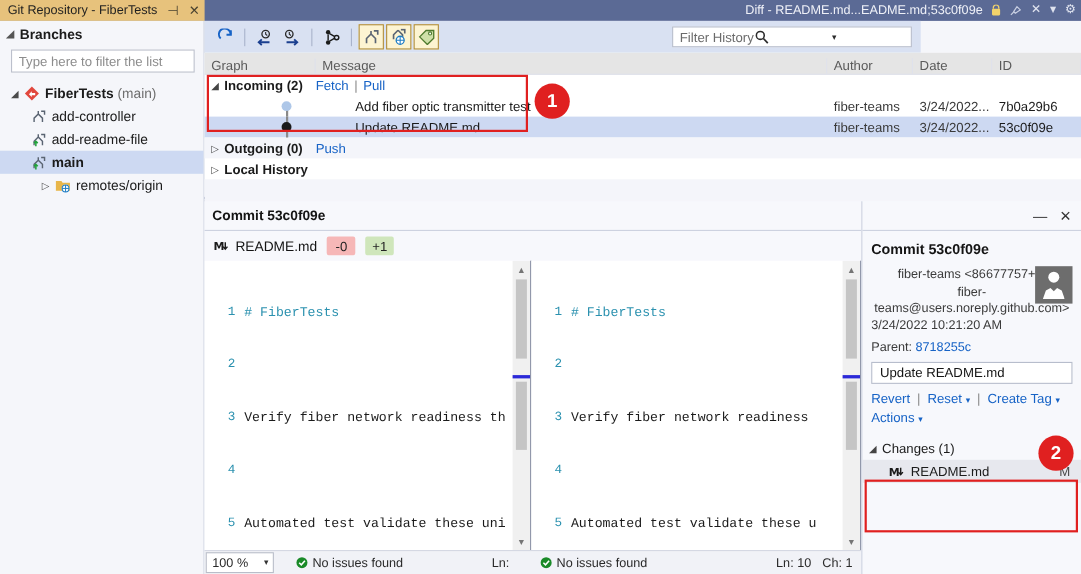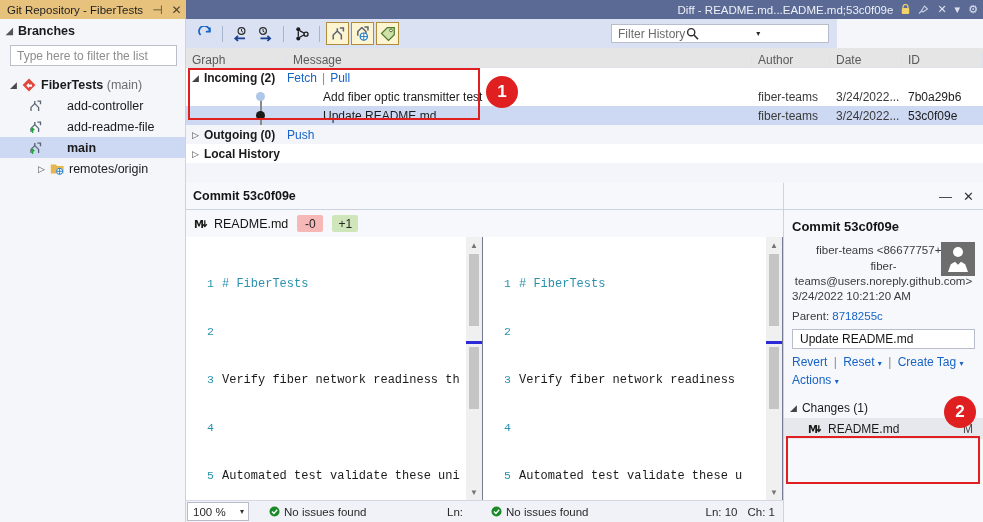--- a/index.html
+++ b/index.html
@@ -27,21 +27,21 @@
   .tw{display:inline-block;width:12px;font-size:9px;color:#555;}
   .filterbox{margin:2px 8px 0 10px;height:21px;background:#fff;border:1px solid #bcc0cc;box-sizing:border-box;display:flex;align-items:center;padding-left:6px;}
   .filterbox span{color:#8d8d8d;font-size:12px;}
   .tree{margin-top:8px;}
   .trow{display:flex;align-items:center;height:21px;padding-left:10px;font-size:12.5px;color:#1b1b1b;white-space:nowrap;}
   .trow.sel{background:#cdd9f2;font-weight:bold;}
   .trow .exp{width:12px;font-size:9px;color:#4a4a4a;flex:0 0 12px;}
   .trow .icn{width:19px;flex:0 0 19px;display:flex;align-items:center;}
   .trow .lbl .dim{color:#6e6e6e;font-weight:normal;}
   .ind1{padding-left:10px;}
-  .ind2{padding-left:28px;gap:20px;}
+  .ind2{padding-left:28px;}
   .ind3{padding-left:38px;}
 
   
   .histtool{position:absolute;left:186px;top:19px;width:651px;height:29px;background:#d9e1f2;box-sizing:border-box;display:flex;align-items:center;}
   .tbtn2{width:23px;height:23px;margin:0 1px;display:flex;align-items:center;justify-content:center;cursor:pointer;box-sizing:border-box;}
   .tbtn2.act{background:#fdf4d2;border:1px solid #b08d3c;}
   .tsep{width:1px;height:16px;background:#a9b3cb;margin:0 5px;}
   .filterhist{position:absolute;right:8px;top:5px;width:218px;height:19px;background:#fff;border:1px solid #b7bdcc;box-sizing:border-box;display:flex;align-items:center;padding:0 4px 0 6px;}
   .filterhist span{color:#6b6b6b;font-size:12px;flex:1;}
   .filterhist .mag{font-size:13px;color:#2b2b2b;}

